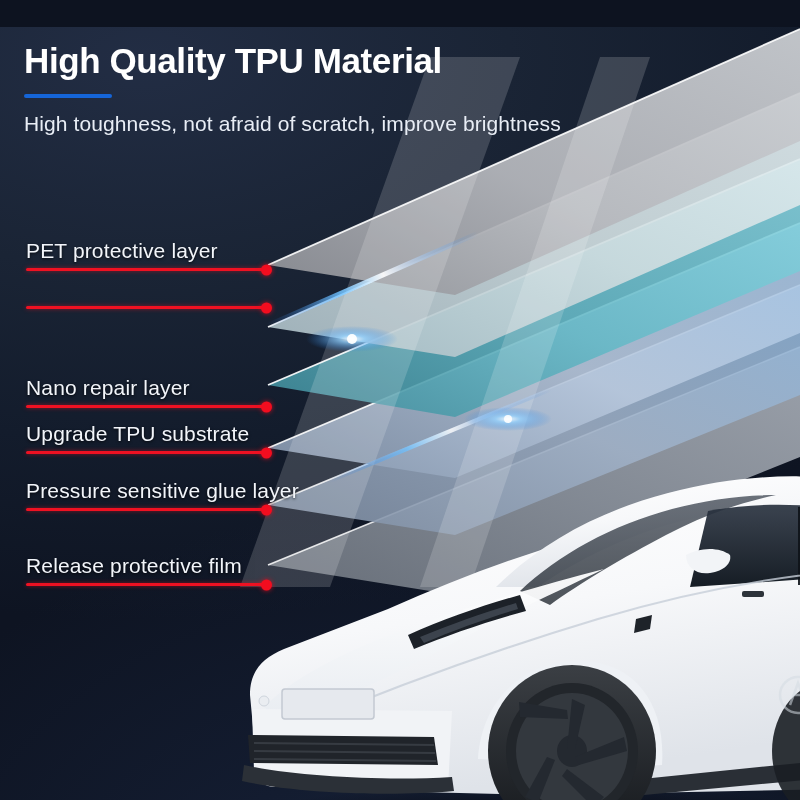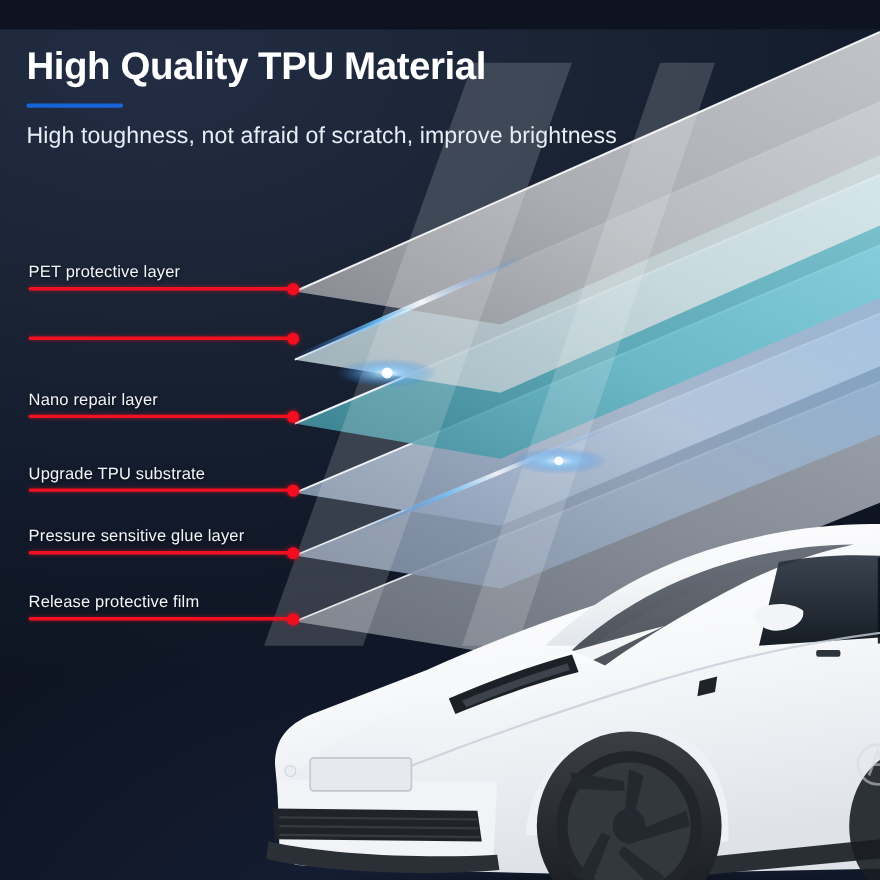--- a/index.html
+++ b/index.html
@@ -29,21 +29,21 @@
     letter-spacing:.1px;white-space:nowrap;
   }
 
   
   .film{position:absolute;inset:0;z-index:10;}
 
   
   .callouts{position:absolute;inset:0;z-index:45;}
   .callout{position:absolute;left:26px;}
   .callout .lbl{
-    display:block;color:#f2f5fa;font-size:15px;letter-spacing:.15px;
+    display:block;color:#f2f5fa;font-size:21px;letter-spacing:.15px;
     white-space:nowrap;text-shadow:0 1px 3px rgba(0,0,0,.75);
   }
   .callout .leader{
     position:relative;height:3px;background:#ef1122;border-radius:2px;margin-top:5px;
     box-shadow:0 0 4px rgba(239,17,34,.55);
   }
   .callout .leader::after{
     content:"";position:absolute;right:-4px;top:50%;transform:translateY(-50%);
     width:11px;height:11px;border-radius:50%;background:#f20d1f;
     box-shadow:0 0 5px rgba(242,13,31,.8);
@@ -249,34 +249,34 @@
   <div class="callouts">
     <div class="callout" style="top:212px;">
       <span class="lbl">PET protective layer</span>
       <div class="leader" style="width:242px;"></div>
     </div>
 
     <div class="callout" style="top:274px;">
       <div class="leader" style="width:242px;"></div>
     </div>
 
-    <div class="callout" style="top:328px;">
+    <div class="callout" style="top:349px;">
       <span class="lbl">Nano repair layer</span>
       <div class="leader" style="width:242px;"></div>
     </div>
 
     <div class="callout" style="top:452px;">
       <span class="lbl">Pressure sensitive glue layer</span>
       <div class="leader" style="width:242px;"></div>
     </div>
 
     <div class="callout" style="top:395px;">
       <span class="lbl">Upgrade TPU substrate</span>
       <div class="leader" style="width:242px;"></div>
     </div>
 
-    <div class="callout" style="top:512px;">
+    <div class="callout" style="top:527px;">
       <span class="lbl">Release protective film</span>
       <div class="leader" style="width:242px;"></div>
     </div>
   </div>
 
 </div>
 
 </body></html>

